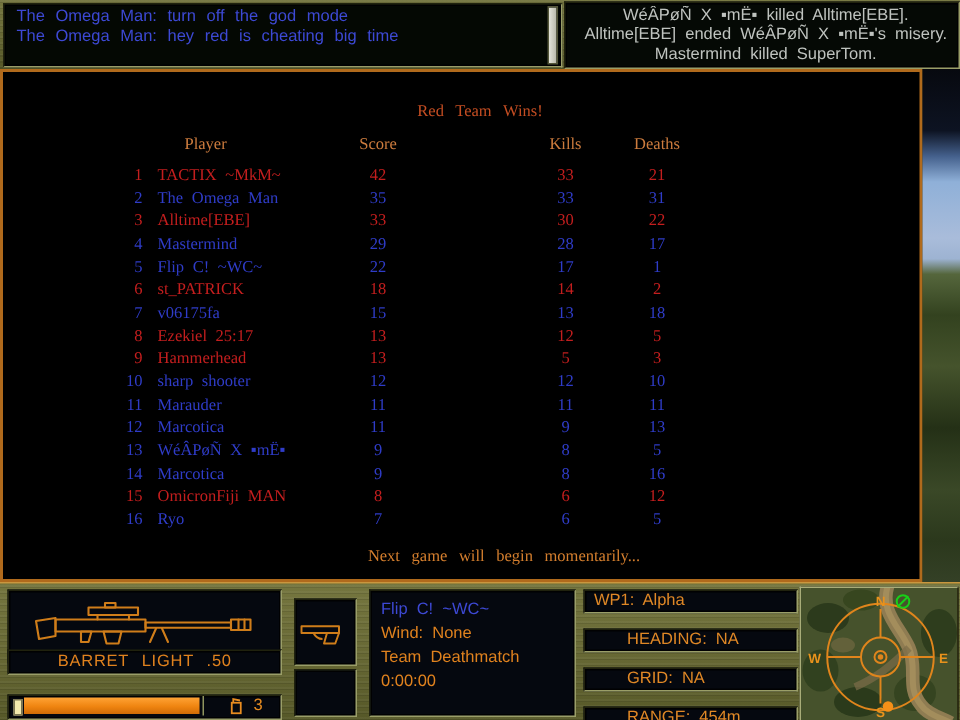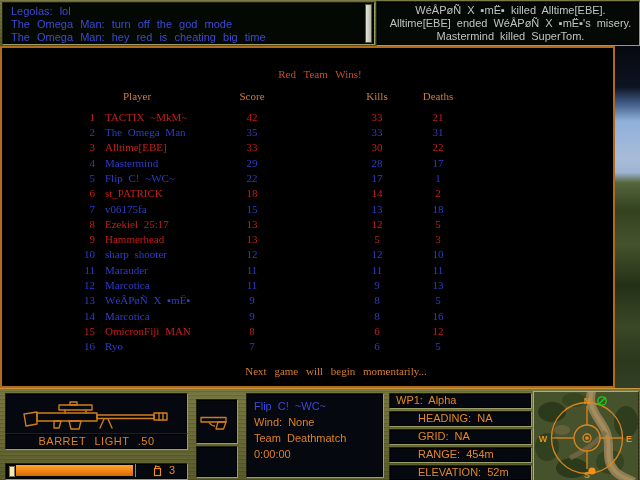--- a/index.html
+++ b/index.html
@@ -70,36 +70,35 @@
   #mag-box svg{position:absolute;left:16px;top:1px;}
   #mag-count{position:absolute;left:33px;top:0;line-height:13px;}
   #sec-well-top{left:196px;top:10px;width:40px;height:43px;}
   #sec-well-top svg{position:absolute;left:2px;top:13px;}
   #sec-well-bottom{left:196px;top:57px;width:40px;height:30px;}
   #status-well{left:246px;top:4px;width:138px;height:85px;padding:4px 0 0 7px;box-sizing:border-box;}
   .status-line{line-height:16px;color:#e0821e;white-space:nowrap;word-spacing:3px;}
   .status-line.blue{color:#3d49d4;}
   .wp-row{height:14px;line-height:13px;color:#e08826;white-space:nowrap;word-spacing:3px;}
   #wp-rows{position:absolute;left:389px;top:4px;width:143px;}
-  .wp-well{position:relative;margin-bottom:2px;background:#05080f;border:1px solid;border-color:#20220e #9a9e68 #9a9e68 #20220e;box-shadow:inset 0 0 0 1px #010102;}
+  .wp-well{position:relative;margin-bottom:10px;background:#05080f;border:1px solid;border-color:#20220e #9a9e68 #9a9e68 #20220e;box-shadow:inset 0 0 0 1px #010102;}
   .wp-pad1{padding-left:6px;}
   .wp-pad2{padding-left:28px;}
   #minimap{left:533px;top:2px;width:104px;height:88px;padding:0;background:#000;}
   #minimap svg{display:block;}
   .compass-letter{font-family:"Liberation Sans",sans-serif;font-size:9px;font-weight:bold;fill:#e8921c;}
 </style>
 </head>
 <body>
 
 <div id="screen">
 
   <div id="topbar" class="olive-tex">
     <div id="chat-frame" class="well">
       <div id="chat-body">
-        <div class="chat-line">Legolas: lol</div>
         <div class="chat-line">The Omega Man: turn off the god mode</div>
         <div class="chat-line">The Omega Man: hey red is cheating big time</div>
       </div>
       <div id="chat-scrollbar"></div>
     </div>
     <div id="kill-frame" class="well">
       <div id="kill-body">
         <div class="kill-line">WéÂPøÑ X ▪mË▪ killed Alltime[EBE].</div>
         <div class="kill-line">Alltime[EBE] ended WéÂPøÑ X ▪mË▪'s misery.</div>
         <div class="kill-line">Mastermind killed SuperTom.</div>

